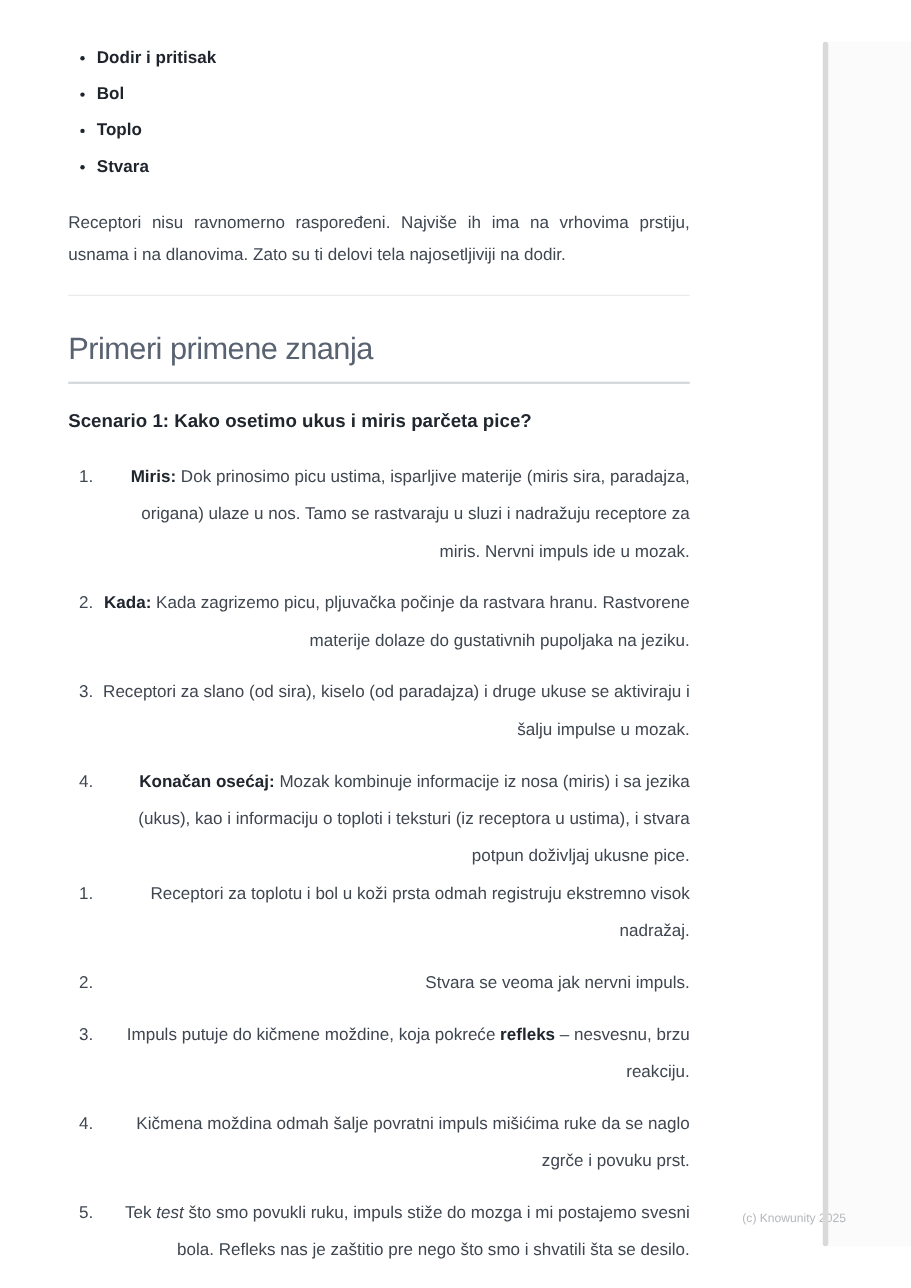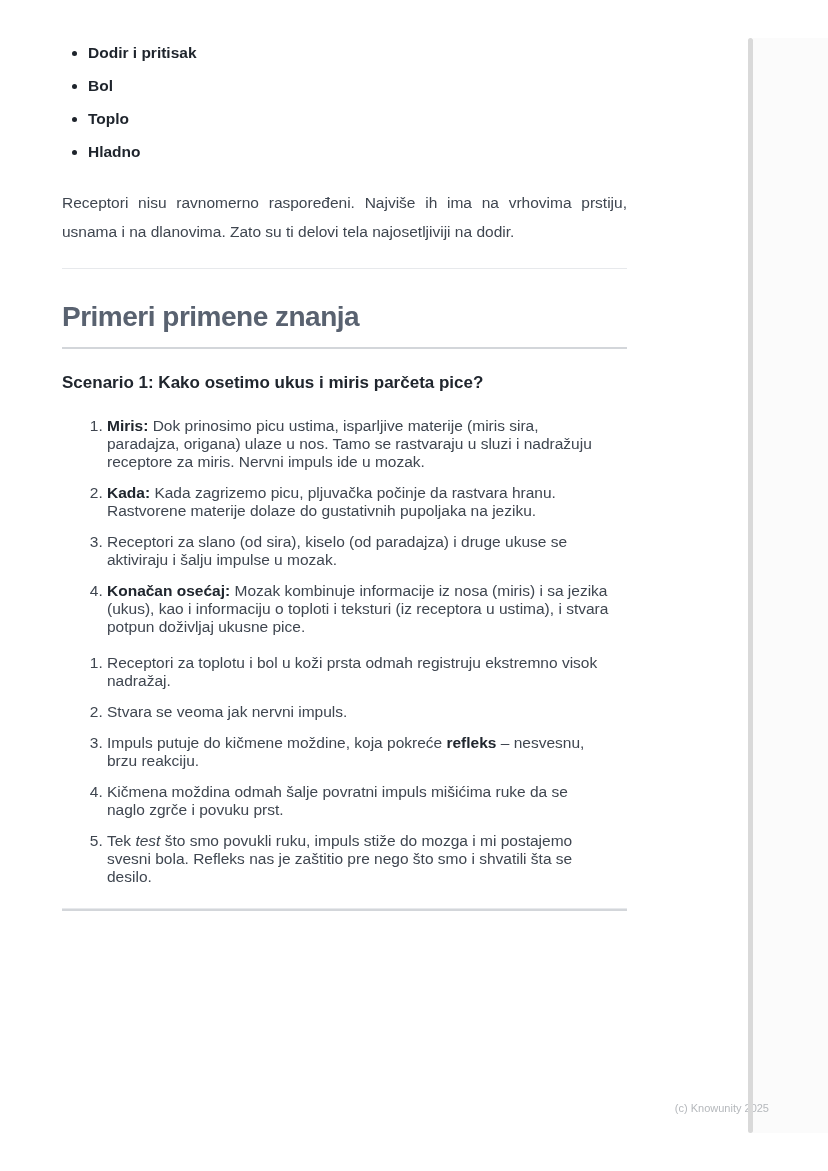--- a/index.html
+++ b/index.html
@@ -37,41 +37,42 @@
     text-align: justify;
   }
   hr.section-divider {
     border: none;
     border-top: 1px solid #e7e9ec;
     margin: 22px 0 0 0;
   }
   h2.section-title {
     margin: 32px 0 14px 0;
     font-size: 28px;
-    font-weight: 700;
+    font-weight: 400;
     letter-spacing: -0.5px;
     color: #596270;
   }
   hr.heading-rule {
     border: none;
     border-top: 2px solid #d3d6da;
     margin: 0;
   }
   h3.scenario-title {
     margin: 24px 0 24px 0;
     font-size: 17px;
     font-weight: 700;
     color: #20262e;
   }
   ol.steps {
-    margin: 18px;
+    margin: 0;
     padding-left: 27px;
     font-size: 15.5px;
-    line-height: 18px;
+    line-height: 34px;
     color: #3f4650;
+    text-align: right;
   }
   ol.steps li { margin-bottom: 13px; }
   ol.steps li:last-child { margin-bottom: 0; }
   ol.steps li b { color: #20262e; }
   .right-gutter {
     position: absolute;
     left: 753px; top: 38px;
     width: 75px; height: 1095px;
     background: #fbfbfb;
     z-index: 1;
@@ -95,21 +96,21 @@
 </style>
 </head>
 <body>
 
 <div class="content">
 
   <ul class="bullets">
       <li>Dodir i pritisak</li>
       <li>Bol</li>
       <li>Toplo</li>
-      <li>Hladno</li>
+      <li>Stvara</li>
     </ul>
 
   <p class="intro">Receptori nisu ravnomerno raspoređeni. Najviše ih ima na vrhovima prstiju, usnama i na dlanovima. Zato su ti delovi tela najosetljiviji na dodir.</p>
 
   <hr class="section-divider">
 
   <h2 class="section-title">Primeri primene znanja</h2>
   <hr class="heading-rule">
 
   <h3 class="scenario-title">Scenario 1: Kako osetimo ukus i miris parčeta pice?</h3>

